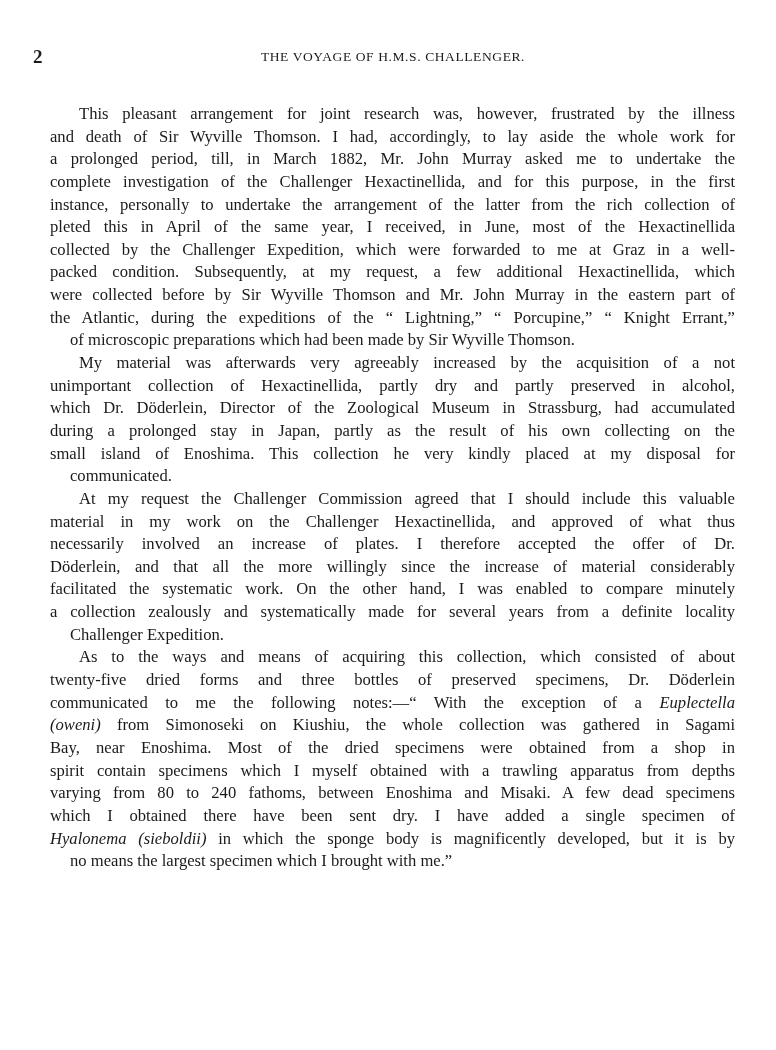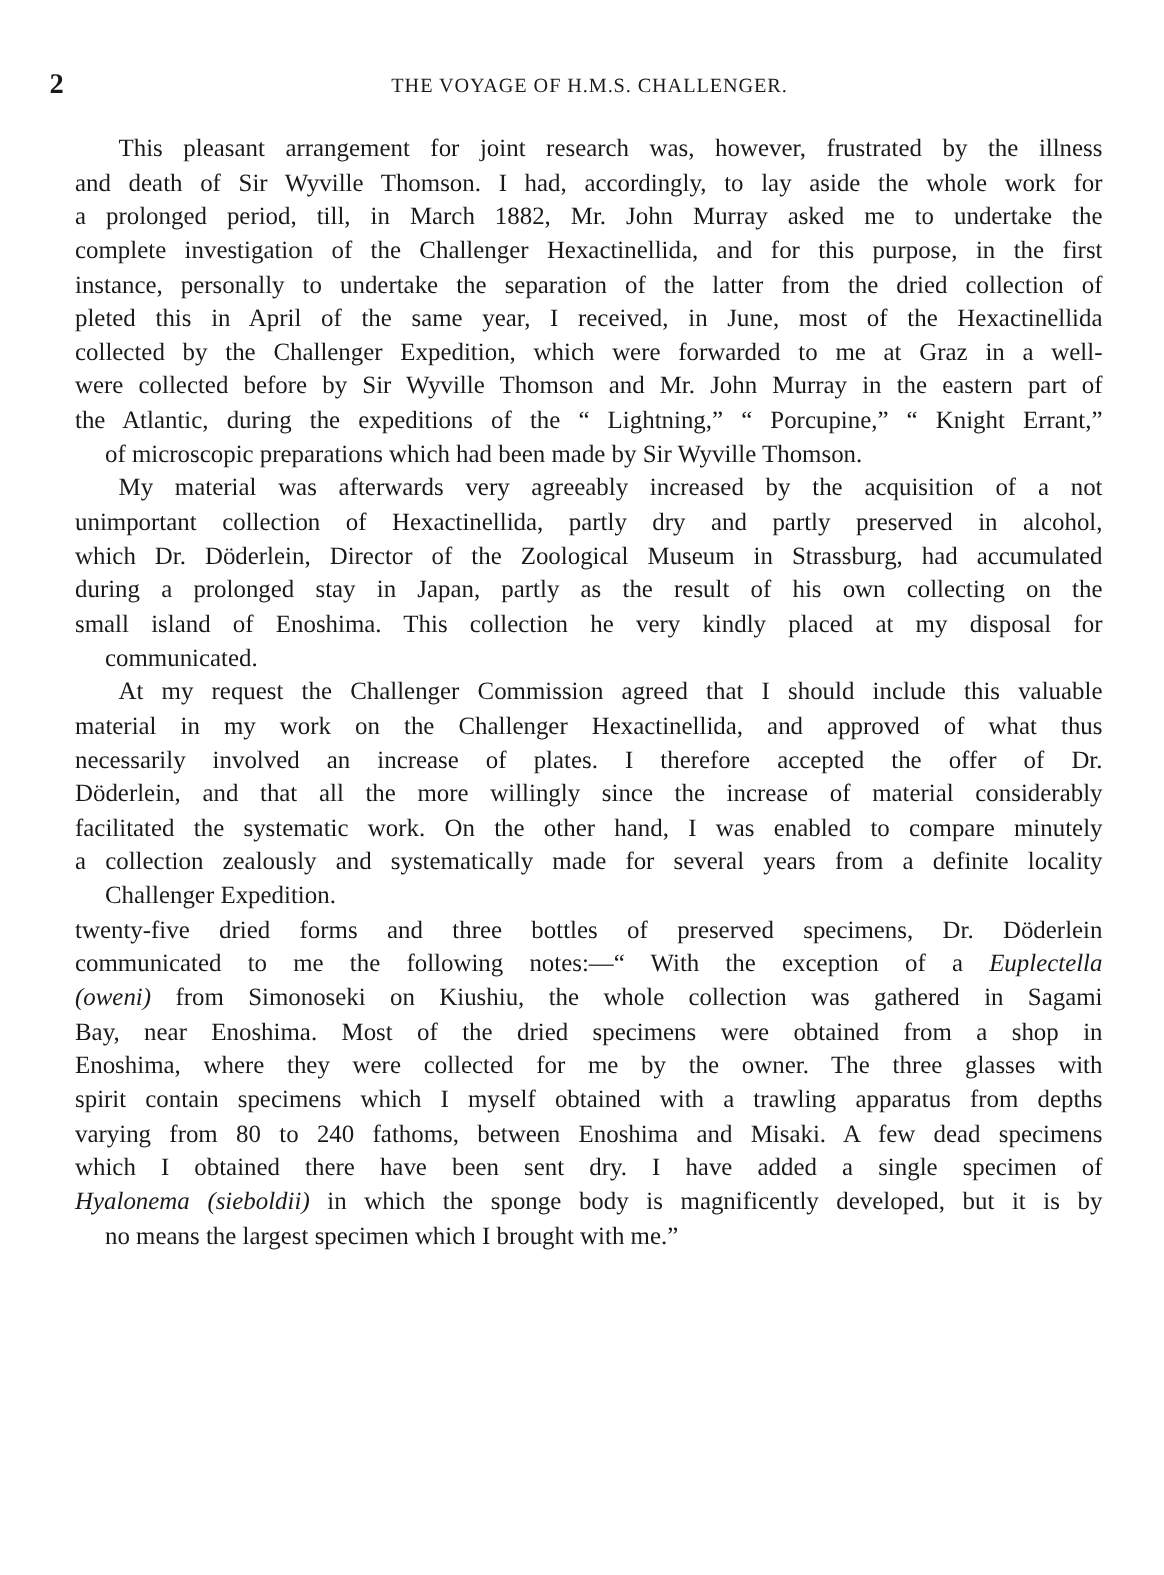--- a/index.html
+++ b/index.html
@@ -7,21 +7,21 @@
   .page-number {
     position: absolute; left: 33px; top: 46px;
     font-family: "Liberation Serif", serif; font-weight: bold; font-size: 19px;
   }
   .running-head {
     position: absolute; left: 0; width: 776px; top: 49px; text-align: center;
     font-family: "Liberation Serif", serif; font-size: 13.5px; letter-spacing: 0.6px;
     padding-left: 10px; box-sizing: border-box;
   }
   .body-text {
-    position: absolute; left: 50px; top: 88px; width: 685px;
+    position: absolute; left: 50px; top: 103px; width: 685px;
     font-family: "Liberation Serif", serif; font-size: 16.6px; line-height: 22.65px;
   }
   .para { margin: 0; }
   .line { display: block; text-align: justify; text-align-last: justify; white-space: nowrap; height: 22.65px; }
   .line.first { padding-left: 29px; }
   .line.last { text-align-last: left; }
   .line .inner { display: inline-block; width: 100%; text-align: justify; text-align-last: justify; white-space: normal; }
   .line.last .inner { text-align-last: left; margin-left: 20px; }
   .line.first .inner { width: 100%; }
   i, .ital { font-style: italic; }
@@ -32,23 +32,24 @@
 <div class="page-number">2</div>
 <div class="running-head">THE VOYAGE OF H.M.S. CHALLENGER.</div>
 
 <div class="body-text">
 
   <div class="para">
     <span class="line first"><span class="inner">This pleasant arrangement for joint research was, however, frustrated by the illness</span></span>
     <span class="line"><span class="inner">and death of Sir Wyville Thomson.   I had, accordingly, to lay aside the whole work for</span></span>
     <span class="line"><span class="inner">a prolonged period, till, in March 1882, Mr. John Murray asked me to undertake the</span></span>
     <span class="line"><span class="inner">complete investigation of the Challenger Hexactinellida, and for this purpose, in the first</span></span>
-    <span class="line"><span class="inner">instance, personally to undertake the separation of the latter from the dried collection of</span></span>
+    <span class="line"><span class="inner">instance, personally to undertake the arrangement of the latter from the rich collection of</span></span>
     <span class="line"><span class="inner">pleted this in April of the same year, I received, in June, most of the Hexactinellida</span></span>
     <span class="line"><span class="inner">collected by the Challenger Expedition, which were forwarded to me at Graz in a well-</span></span>
+    <span class="line"><span class="inner">packed condition.   Subsequently, at my request, a few additional Hexactinellida, which</span></span>
     <span class="line"><span class="inner">were collected before by Sir Wyville Thomson and Mr. John Murray in the eastern part of</span></span>
     <span class="line"><span class="inner">the Atlantic, during the expeditions of the “ Lightning,” “ Porcupine,” “ Knight Errant,”</span></span>
     <span class="line last"><span class="inner">of microscopic preparations which had been made by Sir Wyville Thomson.</span></span>
   </div>
 
   <div class="para">
     <span class="line first"><span class="inner">My material was afterwards very agreeably increased by the acquisition of a not</span></span>
     <span class="line"><span class="inner">unimportant collection of Hexactinellida, partly dry and partly preserved in alcohol,</span></span>
     <span class="line"><span class="inner">which Dr. Döderlein, Director of the Zoological Museum in Strassburg, had accumulated</span></span>
     <span class="line"><span class="inner">during a prolonged stay in Japan, partly as the result of his own collecting on the</span></span>
@@ -60,25 +61,25 @@
     <span class="line first"><span class="inner">At my request the Challenger Commission agreed that I should include this valuable</span></span>
     <span class="line"><span class="inner">material in my work on the Challenger Hexactinellida, and approved of what thus</span></span>
     <span class="line"><span class="inner">necessarily involved an increase of plates.   I therefore accepted the offer of Dr.</span></span>
     <span class="line"><span class="inner">Döderlein, and that all the more willingly since the increase of material considerably</span></span>
     <span class="line"><span class="inner">facilitated the systematic work.   On the other hand, I was enabled to compare minutely</span></span>
     <span class="line"><span class="inner">a collection zealously and systematically made for several years from a definite locality</span></span>
     <span class="line last"><span class="inner">Challenger Expedition.</span></span>
   </div>
 
   <div class="para">
+    <span class="line first"><span class="inner">As to the ways and means of acquiring this collection, which consisted of about</span></span>
     <span class="line"><span class="inner">twenty-five dried forms and three bottles of preserved specimens, Dr. Döderlein</span></span>
     <span class="line"><span class="inner"><span>communicated to me the following notes:—“ With the exception of a </span><i>Euplectella</i></span></span>
     <span class="line"><span class="inner"><i>(oweni)</i> <span>from Simonoseki on Kiushiu, the whole collection was gathered in Sagami</span></span></span>
     <span class="line"><span class="inner">Bay, near Enoshima.   Most of the dried specimens were obtained from a shop in</span></span>
-    <span class="line"><span class="inner">Enoshima, where they were collected for me by the owner.   The three glasses with</span></span>
     <span class="line"><span class="inner">spirit contain specimens which I myself obtained with a trawling apparatus from depths</span></span>
     <span class="line"><span class="inner">varying from 80 to 240 fathoms, between Enoshima and Misaki.   A few dead specimens</span></span>
     <span class="line"><span class="inner">which I obtained there have been sent dry.   I have added a single specimen of</span></span>
     <span class="line"><span class="inner"><i>Hyalonema</i> <i>(sieboldii)</i><span> in which the sponge body is magnificently developed, but it is by</span></span></span>
     <span class="line last"><span class="inner">no means the largest specimen which I brought with me.”</span></span>
   </div>
 
 
 </div>
 

